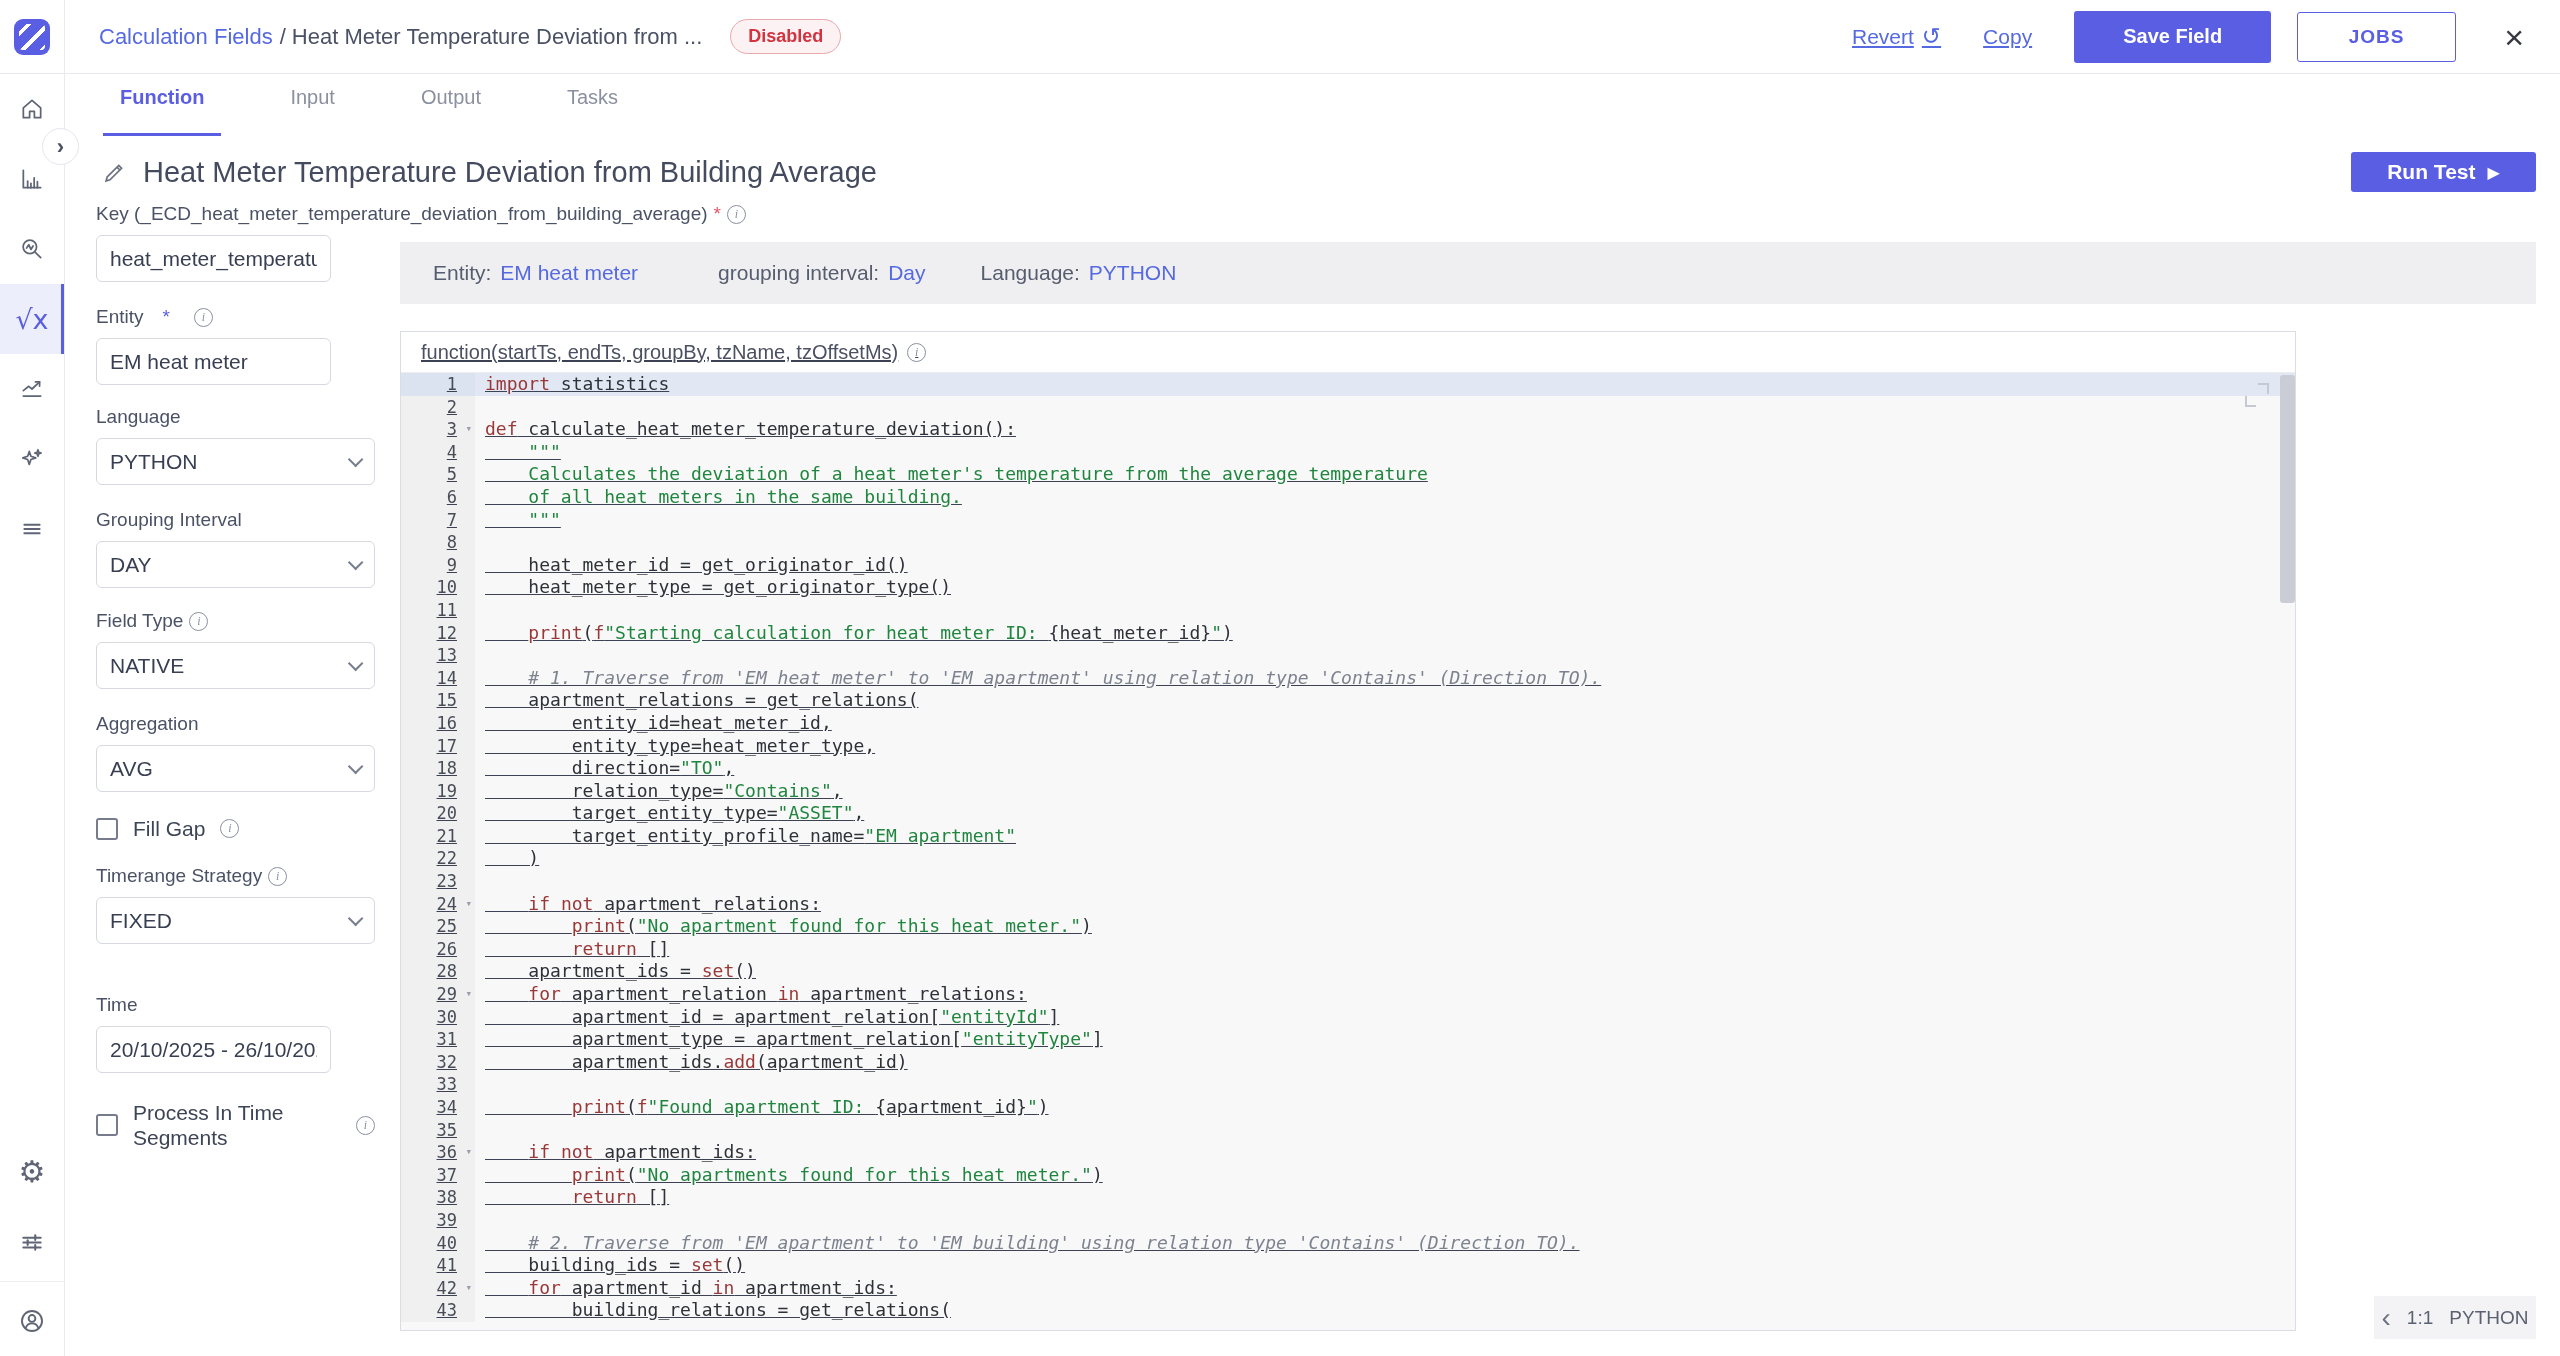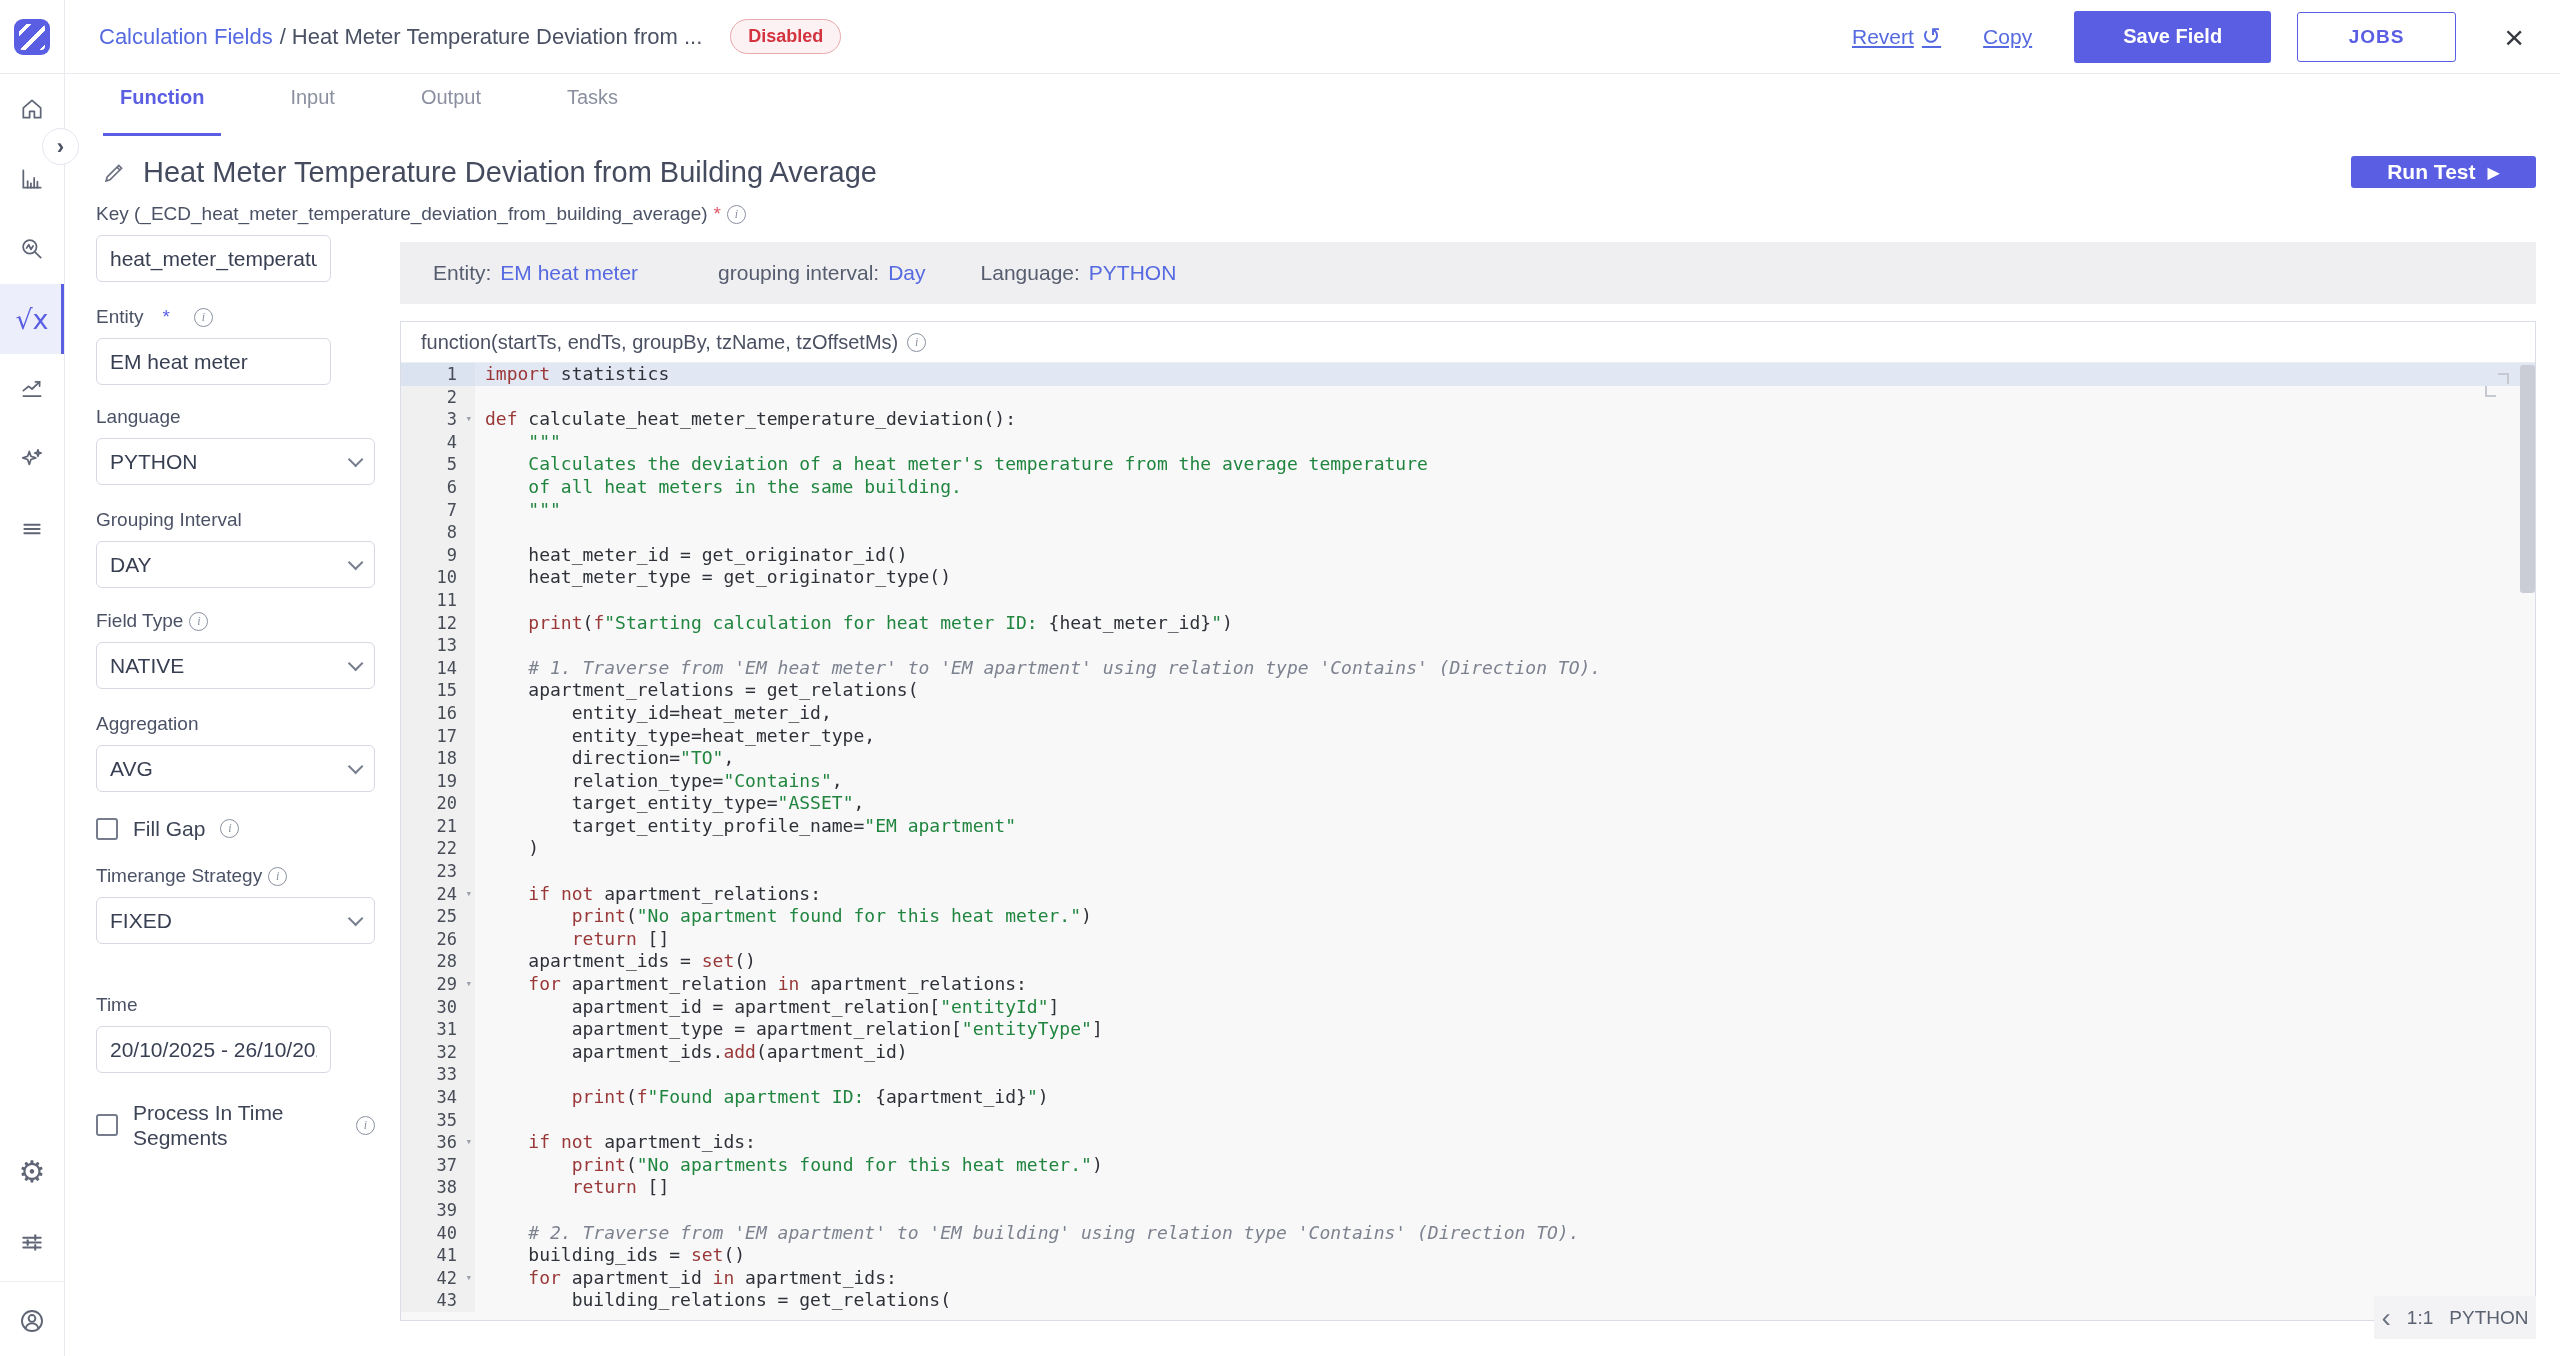--- a/index.html
+++ b/index.html
@@ -47,21 +47,21 @@
     z-index:25;cursor:pointer;color:#4a5164;font-size:22px;font-weight:bold;}
   
   .main{position:absolute;left:65px;top:74px;width:2495px;height:1282px;background:#fff;}
   .tabs{position:absolute;top:0;left:0;height:62px;display:flex;padding-left:38px;}
   .tab{height:62px;padding:12px 17px 0 17px;margin-right:52px;font-size:20px;color:#8b90a0;cursor:pointer;}
   .tab.active{color:#5a5ee2;font-weight:bold;border-bottom:3px solid #5a5ee2;}
   .title-row{position:absolute;top:74px;left:36px;right:24px;height:48px;display:flex;align-items:center;}
   .pencil{width:27px;height:27px;margin-right:15px;flex:none;cursor:pointer;}
   .pencil svg{stroke:#6b7080;fill:none;stroke-width:1.5;}
   .page-title{font-size:29px;font-weight:500;color:#454b5e;}
-  .btn-run{margin-left:auto;background:#5a5ee2;color:#fff;border:none;border-radius:3px;width:185px;height:32px;
+  .btn-run{margin-left:auto;background:#5a5ee2;color:#fff;border:none;border-radius:3px;width:185px;height:40px;
     font-size:21px;font-weight:bold;font-family:inherit;cursor:pointer;display:flex;align-items:center;justify-content:center;gap:12px;}
   .btn-run .play{font-size:16px;}
   
   .f-label{font-size:19px;color:#4b5266;margin-bottom:10px;white-space:nowrap;display:flex;align-items:center;gap:6px;}
   .req{color:#5a5ee2;}
   .req.red{color:#e05667;}
   .info-i{width:19px;height:19px;border:1.4px solid #8a90a0;border-radius:50%;color:#8a90a0;
     font-size:12px;display:inline-flex;align-items:center;justify-content:center;flex:none;
     font-family:"Liberation Serif",serif;font-style:italic;cursor:pointer;}
   
@@ -76,21 +76,21 @@
   .chk-row{display:flex;align-items:center;gap:15px;}
   .chk{width:22px;height:22px;border:2px solid #767c8c;border-radius:3px;background:#fff;flex:none;cursor:pointer;}
   .chk-label{font-size:21px;color:#3d4456;line-height:25px;}
   
   .summary{position:absolute;left:335px;top:168px;width:2136px;height:62px;background:#efeff2;
     display:flex;align-items:center;padding-left:33px;font-size:21px;white-space:nowrap;}
   .summary .lab{color:#565d6e;}
   .summary .val{color:#5569e0;margin-left:9px;cursor:pointer;}
   .sgap80{width:80px;}.sgap55{width:55px;}
   
-  .editor{position:absolute;left:335px;top:247px;width:2136px;height:1000px;border:1px solid #dadde6;background:#f8f8f9;}
+  .editor{position:absolute;left:335px;top:257px;width:1896px;height:1000px;border:1px solid #dadde6;background:#f8f8f9;text-decoration:underline;}
   .sig{height:41px;display:flex;align-items:center;gap:9px;padding-left:20px;font-size:20px;color:#4b5162;
     background:#fff;border-bottom:1px solid #eceef2;}
   .code{position:relative;height:957px;overflow:hidden;
     font-family:"DejaVu Sans Mono","Liberation Mono",monospace;font-size:18px;}
   .cl{display:flex;height:22.6px;line-height:22.6px;}
   .gut{width:74px;flex:none;background:#f0f0f1;color:#474c57;text-align:right;padding-right:18px;position:relative;font-size:17px;}
   .fold{position:absolute;right:3px;top:0;font-size:11px;color:#9aa0ab;cursor:pointer;}
   .src{padding-left:10px;white-space:pre;color:#2e3138;}
   .cl.active{background:#e1e8f3;}
   .cl.active .gut{background:#dbe3f0;}

